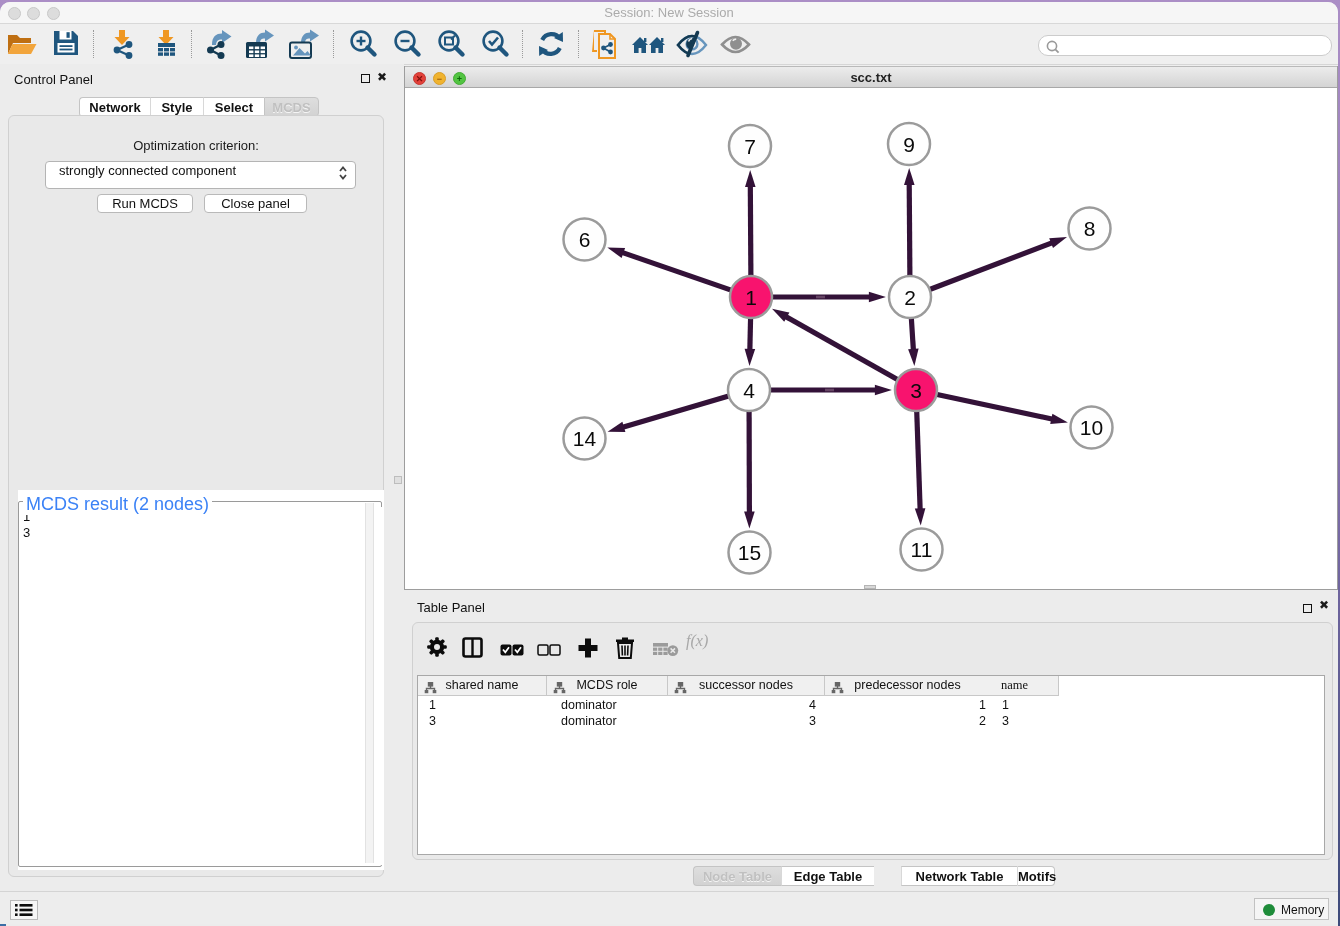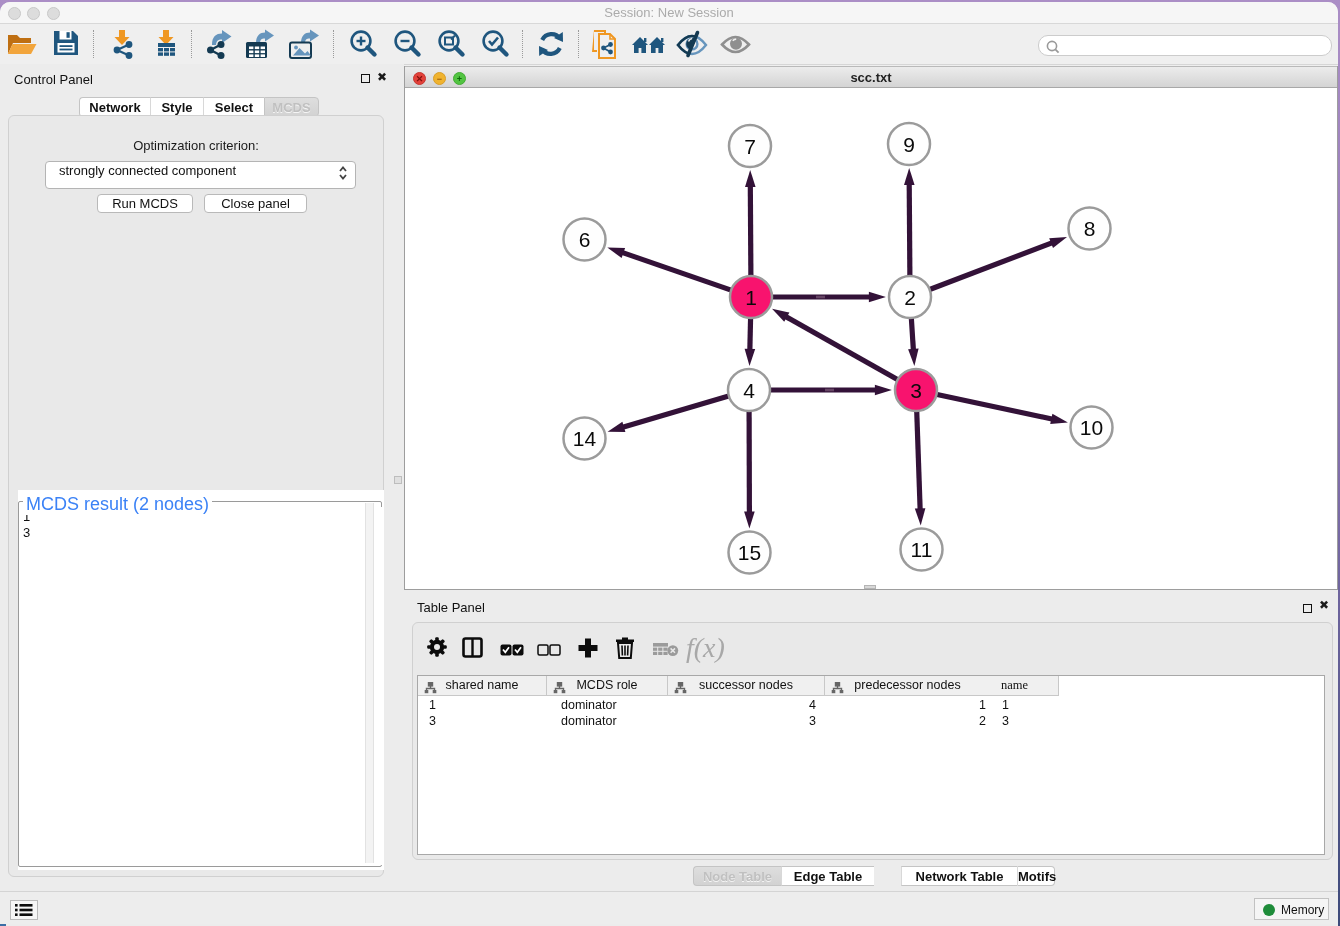--- a/index.html
+++ b/index.html
@@ -382,21 +382,21 @@
             <rect x="5.2" y="5.6" width="4.2" height="3.2"></rect>
             <rect x="10.4" y="5.6" width="4.2" height="3.2"></rect>
 <rect x="0" y="9.8" width="4.2" height="3.2"></rect>
             <rect x="5.2" y="9.8" width="4.2" height="3.2"></rect>
             <rect x="10.4" y="9.8" width="4.2" height="3.2"></rect>
 <circle cx="19.8" cy="8.6" r="5.4"></circle>
           </g>
 <path d="M17.6 6.4 l4.4 4.4 M22 6.4 l-4.4 4.4" stroke="#e9e9e9" stroke-width="1.5"></path>
         </svg></div>
     <div style="position:absolute; left:282px; top:36px;">
-        <div style="font-family:'Liberation Serif',serif; font-style:italic; font-size:28px; color:#a8a8a8;">f(x)</div>
+        <div style="font-family:'Liberation Serif',serif; font-style:italic; font-size:16px; color:#a8a8a8;">f(x)</div>
       </div>
     <div id="tbl">
       <div class="th" style="left:0px; width:129px;"><span style="position:absolute; left:6px; top:4px;"><svg width="13" height="12" viewBox="0 0 13 12" style="vertical-align:-1px;">
               <g fill="none" stroke="#666" stroke-width="1.4">
                 <rect x="4.5" y="0.7" width="4" height="3.2" fill="#666"></rect>
                 <path d="M6.5 4 v2.4 M2.5 8.5 v-2 h8 v2"></path>
               </g>
               <rect x="0.7" y="8" width="3.6" height="3.2" fill="#666"></rect>
               <rect x="8.7" y="8" width="3.6" height="3.2" fill="#666"></rect>
             </svg></span>shared name</div>

